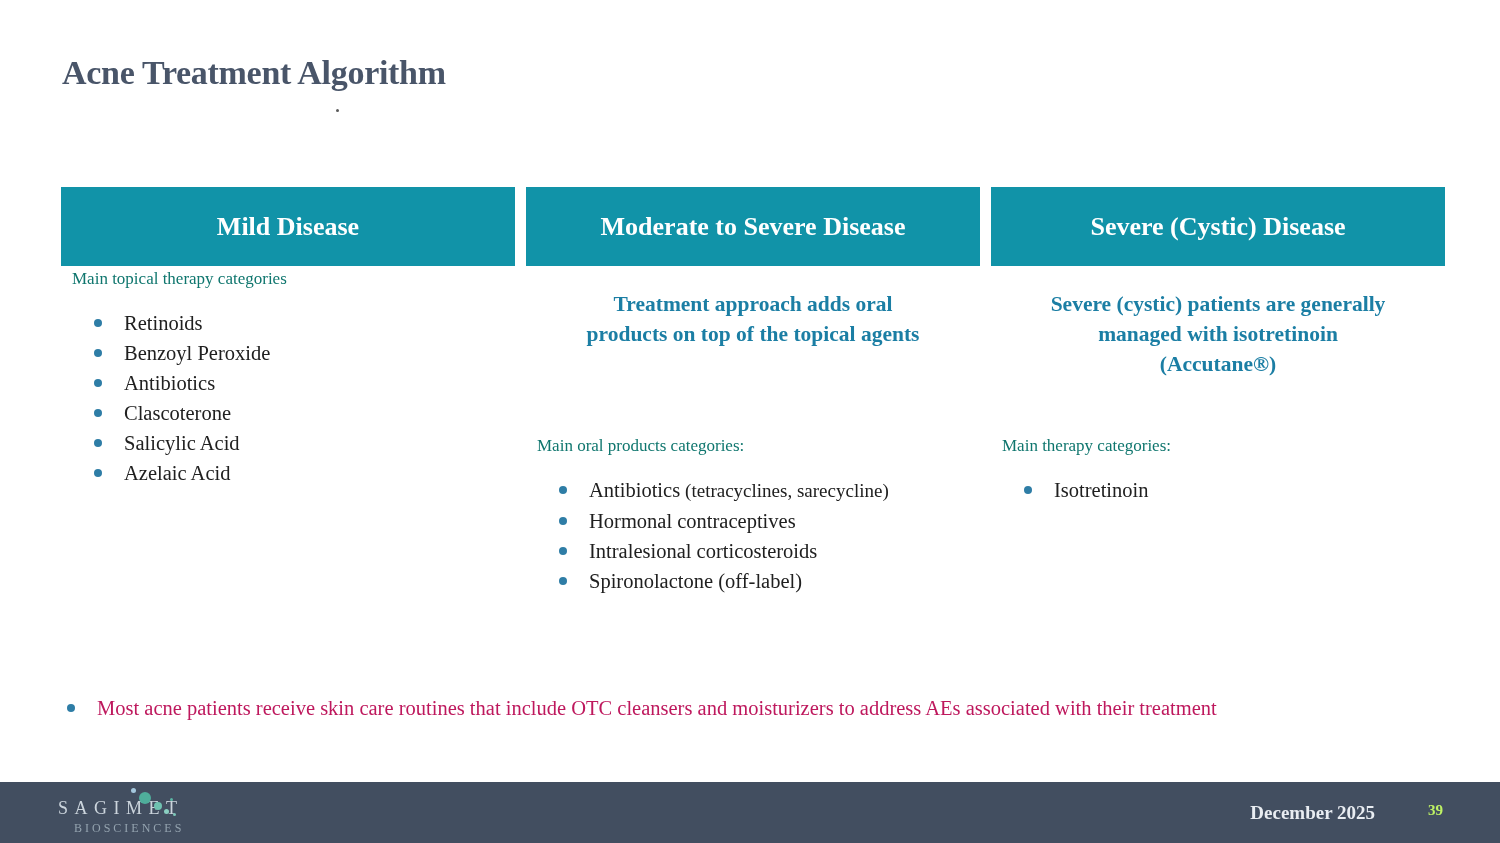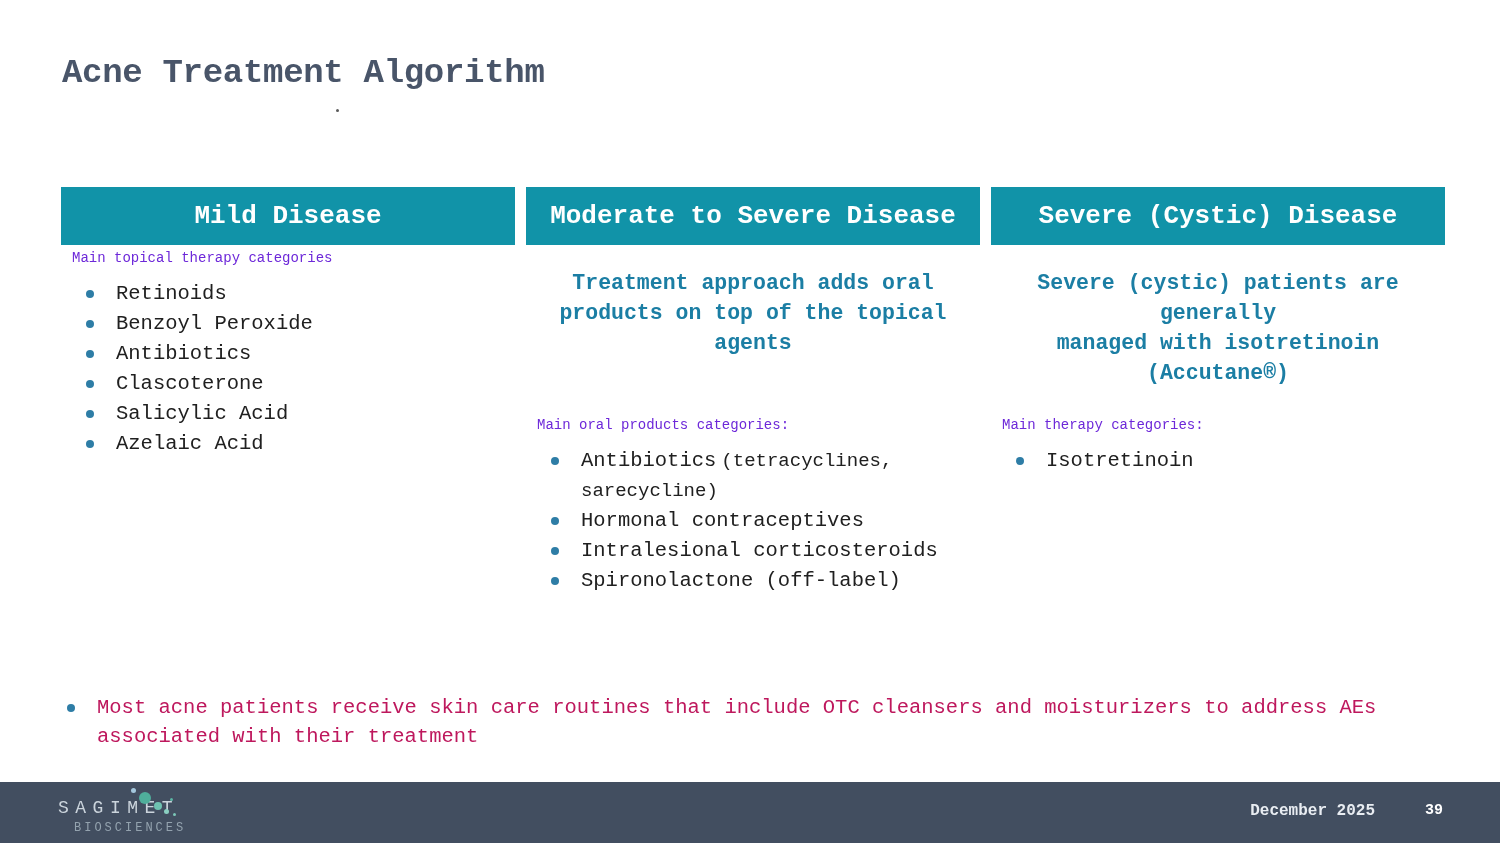--- a/index.html
+++ b/index.html
@@ -2,21 +2,21 @@
 <html><head>
 <meta charset="utf-8">
 <style>
   * { box-sizing: border-box; }
   html, body { margin: 0; padding: 0; background: #ffffff; }
   .slide {
     position: relative;
     width: 1500px;
     height: 843px;
     background: #ffffff;
-    font-family: Liberation Mono, monospace;
+    font-family: Liberation Serif, serif;
     overflow: hidden;
     padding-left: 8px;
   }
   
   .title {
     position: absolute;
     left: 62px; top: 54px;
     margin: 0;
     font-size: 34px;
     font-weight: 700;
@@ -41,48 +41,48 @@
   
   .columns {
     position: absolute;
     left: 61px; top: 187px;
     width: 1384px;
     display: flex;
     gap: 11px;
   }
   .col { flex: 1 1 0; min-width: 0; }
   .col-header {
-    height: 58px;
+    height: 79px;
     background: #1193A8;
     color: #ffffff;
     font-size: 26px;
     font-weight: 700;
     display: flex;
     align-items: center;
     justify-content: center;
     text-align: center;
   }
   .col-desc {
     height: 167px;
     padding-top: 23px;
     text-align: center;
     color: #1B7EA4;
     font-size: 21.5px;
     line-height: 30px;
     font-weight: 700;
   }
   .list-title {
-    font-size: 14px;
+    font-size: 17px;
     line-height: 26px;
-    color: #6d28d9;
+    color: #0f766e;
     margin: 0 0 5px 11px;
   }
   ul.item-list {
     list-style: none;
-    margin: 8px;
+    margin: 16px;
     padding: 0;
   }
   ul.item-list li {
     position: relative;
     padding-left: 47px;
     font-size: 20.5px;
     line-height: 30px;
     color: #202020;
   }
   .dot {
@@ -133,30 +133,30 @@
   .logo-dot { position: absolute; border-radius: 50%; }
   .d1 { left: 131px; top: 6px;  width: 5px;  height: 5px;  background: #A4C7DD; }
   .d2 { left: 139px; top: 10px; width: 12px; height: 12px; background: #4FAE9B; }
   .d3 { left: 154px; top: 20px; width: 8px;  height: 8px;  background: #6FC2B1; }
   .d4 { left: 164px; top: 27px; width: 5px;  height: 5px;  background: #8ACFC1; }
   .d5 { left: 170px; top: 16px; width: 3px;  height: 3px;  background: #5AB5A3; }
   .d6 { left: 173px; top: 31px; width: 3px;  height: 3px;  background: #7CC7B8; }
   .footer-date {
     position: absolute;
     right: 125px; top: 20px;
-    font-size: 16px;
+    font-size: 19px;
     font-weight: 700;
     color: #E9EDF2;
   }
   .footer-page {
     position: absolute;
     right: 57px; top: 20px;
     font-size: 15px;
     font-weight: 700;
-    color: #ffffff;
+    color: #bef264;
   }
 </style>
 </head>
 <body>
 
 <div class="slide">
 
   <h1 class="title">Acne Treatment Algorithm</h1>
   <div class="stray-mark"></div>
 

